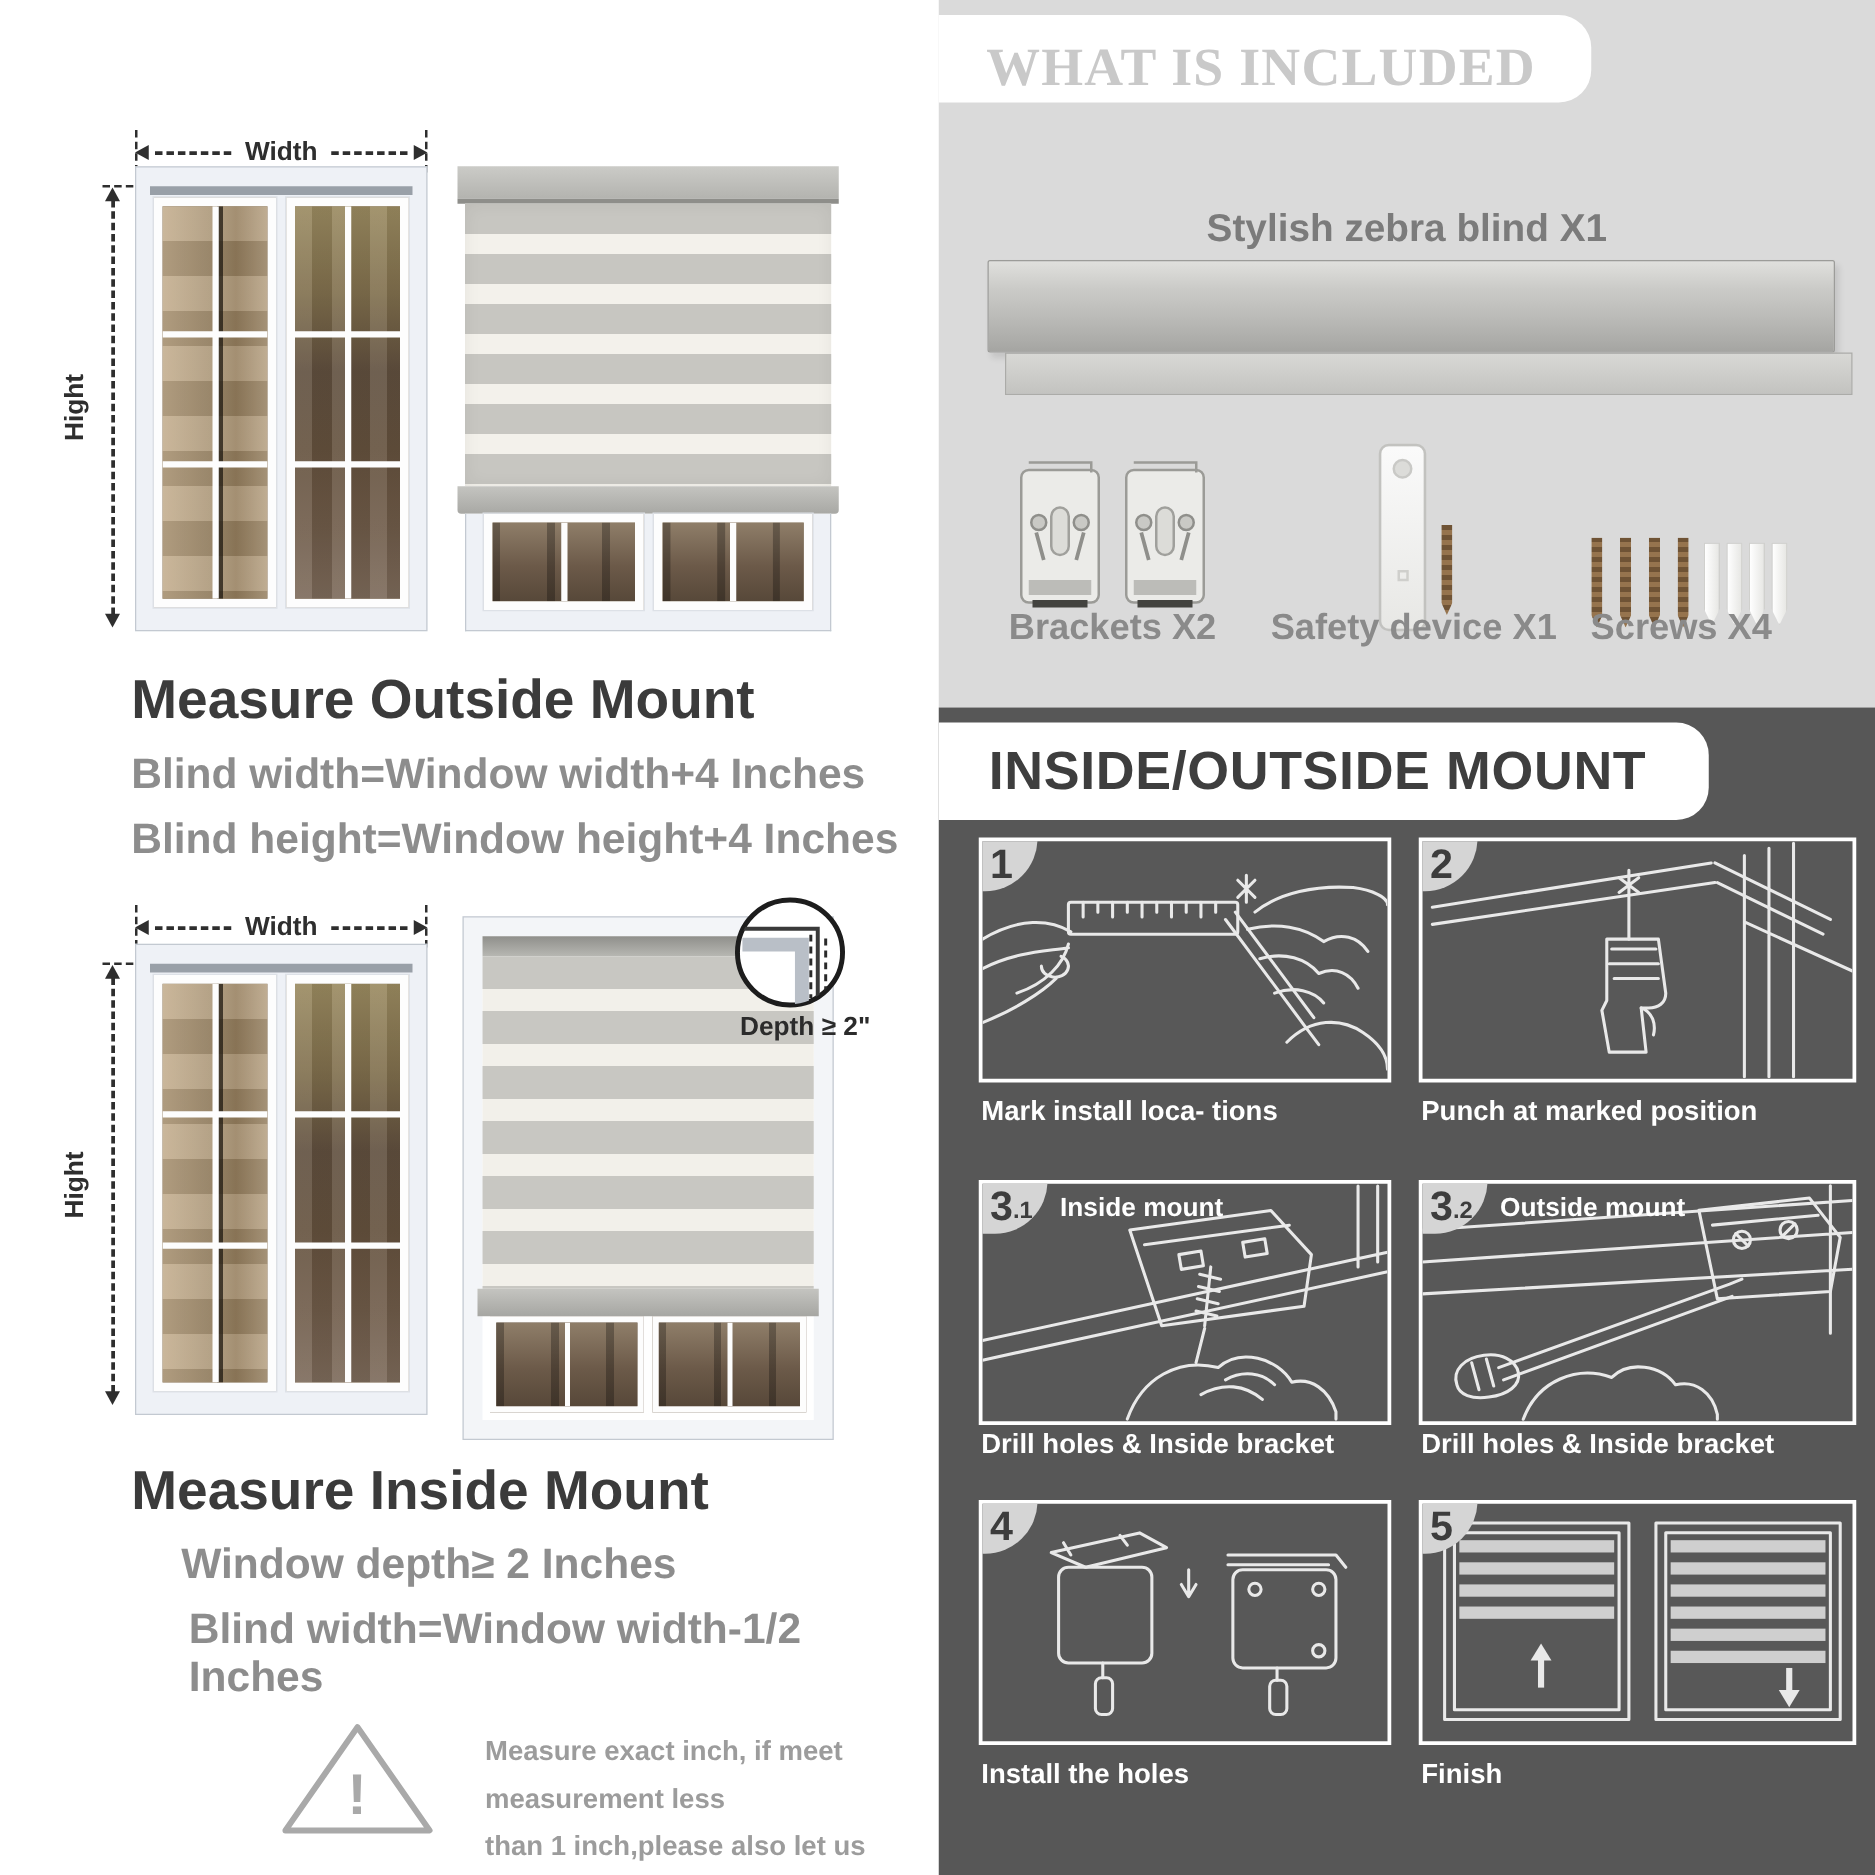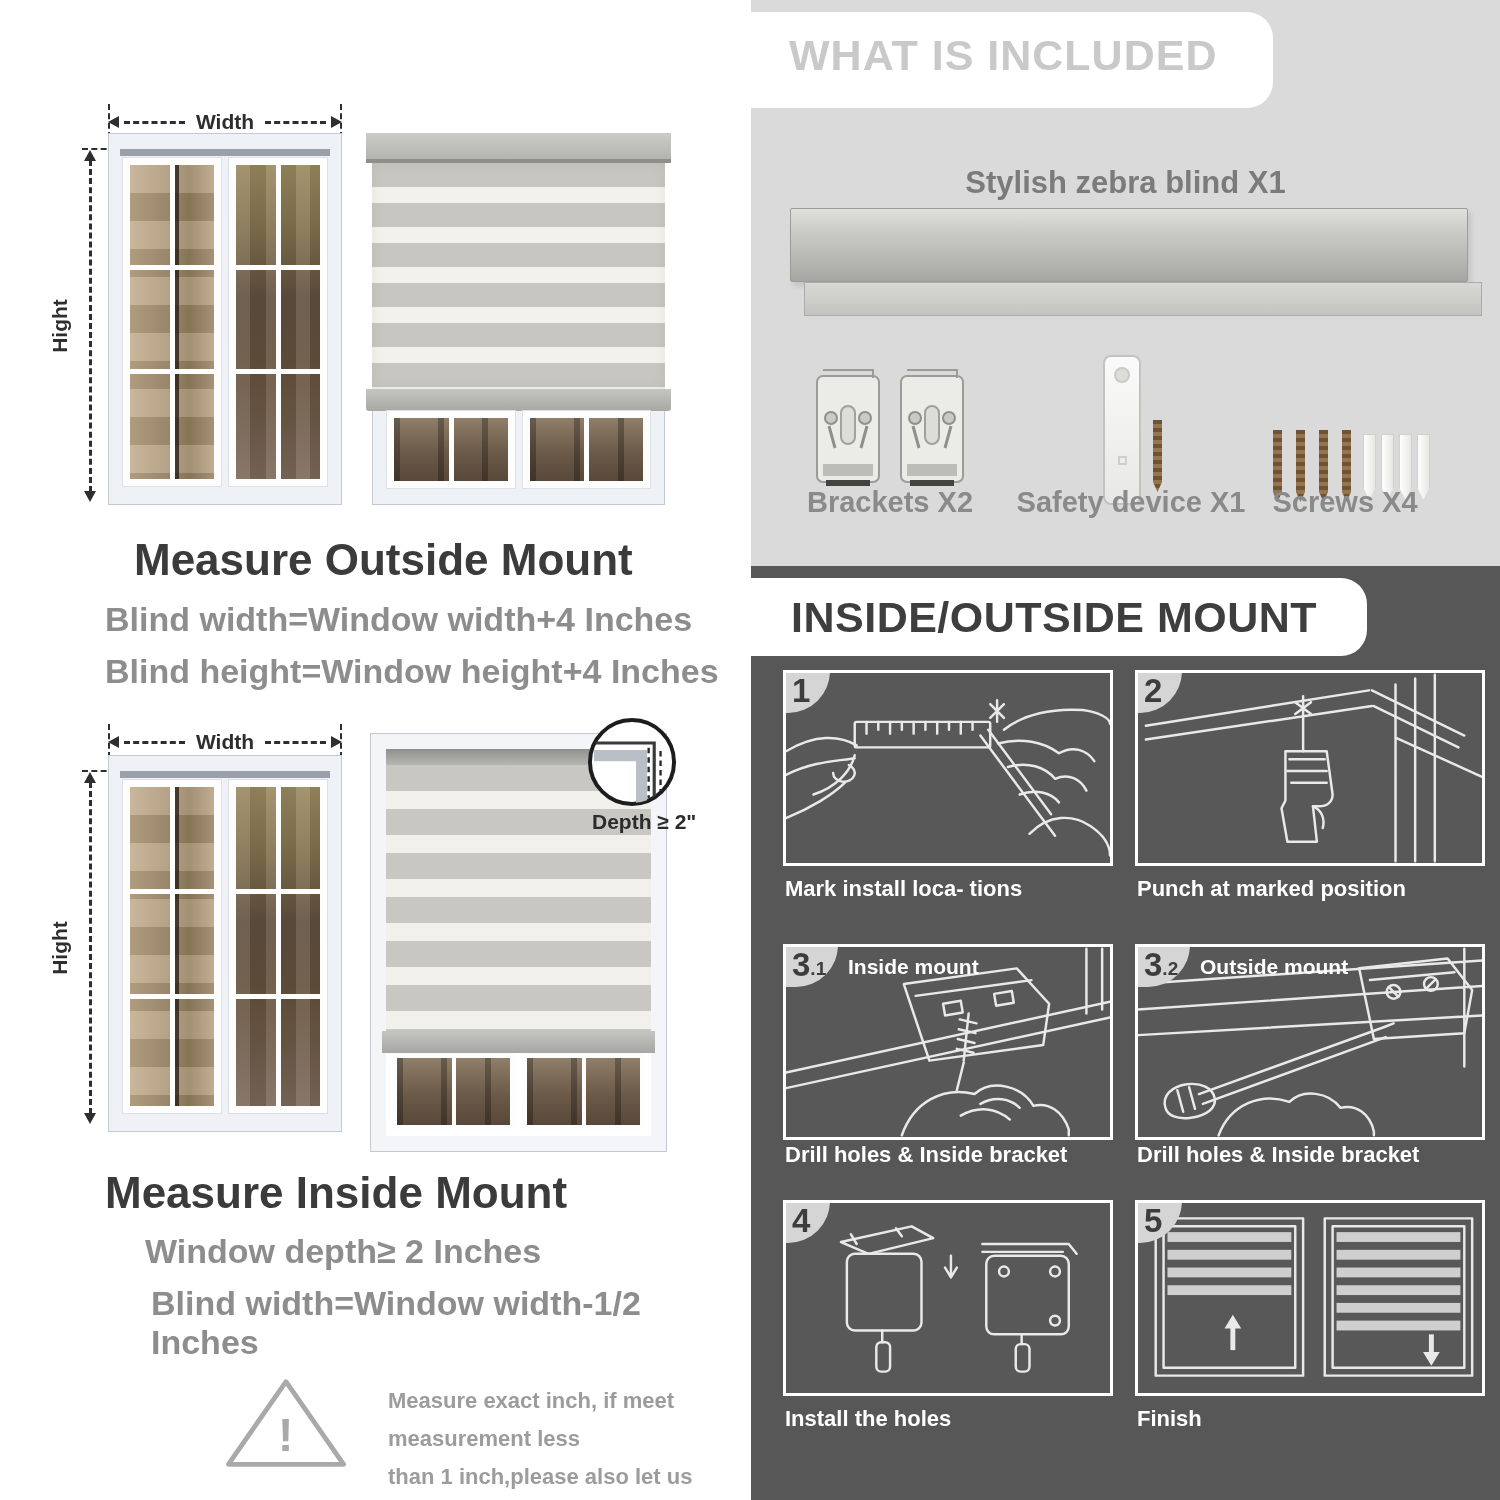--- a/index.html
+++ b/index.html
@@ -86,24 +86,24 @@
 
   .magnifier { position:absolute; }
   .depth-label { position:absolute; font-size:21px; font-weight:bold; color:#2b2b2b; white-space:nowrap; }
 
   .warn-text { position:absolute; font-size:22px; font-weight:bold; color:#9c9c9c; line-height:38px; }
   .warn-mark { position:absolute; font-size:46px; font-weight:bold; color:#a9a9a9; }
 
   
   .right-top { position:absolute; left:751px; top:0; width:749px; height:566px; background:#dadada; }
   .banner-included {
-    position:absolute; left:0; top:12px; width:522px; height:96px;
+    position:absolute; left:0; top:12px; width:522px; height:70px;
     background:#ffffff; border-radius:0 26px 26px 0;
     color:#c9c9c9; font-size:43px; font-weight:bold; letter-spacing:1px;
-    line-height:86px; padding-left:38px; white-space:nowrap;
+    line-height:86px; padding-left:38px; white-space:nowrap;font-family:Liberation Serif, serif;
   }
   .product-label { position:absolute; left:0; top:165px; width:100%; text-align:center;
       font-size:31px; font-weight:bold; color:#7b7b7b; }
   .rail-main { position:absolute; left:39px; top:208px; width:678px; height:74px;
       background:linear-gradient(180deg,#e0e0dd 0%,#cbcbc8 30%,#bcbcb9 60%,#aeaeab 85%,#a5a5a2);
       border:1px solid #9c9c99; border-radius:2px; box-shadow:3px 4px 5px rgba(0,0,0,0.10); }
   .rail-sub { position:absolute; left:53px; top:282px; width:678px; height:34px;
       background:linear-gradient(180deg,#d8d8d5,#c3c3c0); border:1px solid #ababa8; }
 
   .part-item { position:absolute; }
@@ -196,21 +196,21 @@
         <div class="photo-c" style="position:absolute;inset:0;"></div>
         <div class="mull mv" style="left:calc(50% - 2px);"></div>
       </div>
       <div class="sash">
         <div class="photo-c" style="position:absolute;inset:0;"></div>
         <div class="mull mv" style="left:calc(50% - 2px);"></div>
       </div>
     </div>
   </div>
 
-  <div class="heading" style="left:105px; top:535px;margin-left:29px;">Measure Outside Mount</div>
+  <div class="heading" style="left:105px; top:535px;">Measure Outside Mount</div>
   <div class="bodyline" style="left:105px; top:600px;">Blind width=Window width+4 Inches</div>
   <div class="bodyline" style="left:105px; top:652px;">Blind height=Window height+4 Inches</div>
 
   <div class="w-measure" style="left:108px; top:732px; width:234px;">
     <div class="etick" style="left:0;"></div>
     <div class="tri-l"></div>
     <div class="wdash"></div>
     <span class="wm-label">Width</span>
     <div class="wdash"></div>
     <div class="tri-r"></div>

